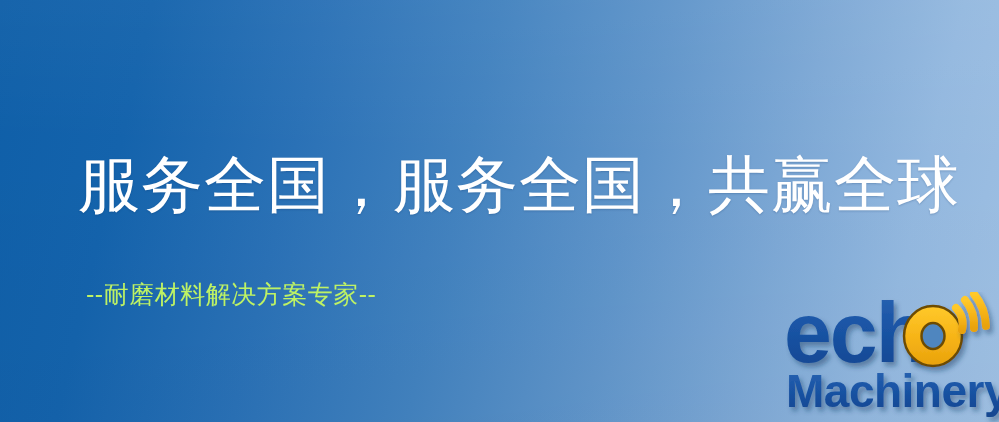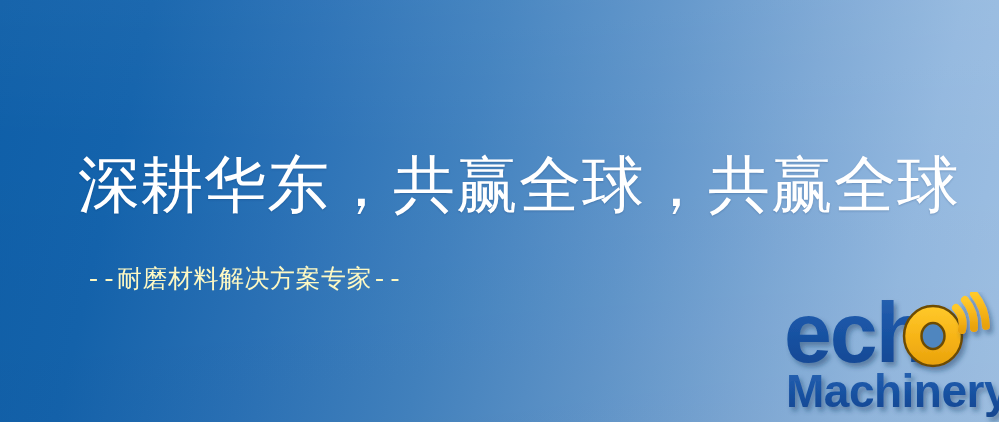--- a/index.html
+++ b/index.html
@@ -56,26 +56,26 @@
     color: #ffffff;
     letter-spacing: 1px;
     white-space: nowrap;
     text-shadow: 0 1px 2px rgba(0,40,90,0.22);
   }
 
   
   #subtitle {
     position: absolute;
     left: 86px;
-    top: 266px;
-    font-family: Liberation Mono, monospace;
+    top: 279px;
+    font-family: Liberation Sans, sans-serif;
     font-size: 25px;
     line-height: 30px;
     font-weight: 400;
-    color: #fef9c3;
+    color: #bef264;
     letter-spacing: 0.5px;
     white-space: nowrap;
   }
 
   
   #logo {
     position: absolute;
     left: 784px;
     top: 292px;
     width: 251px;
@@ -84,21 +84,21 @@
   #logo svg { display: block; }
 </style>
 </head>
 <body>
 
 <div id="banner">
 
   <div id="bg"></div>
   <div id="bg-shade"></div>
 
-  <div id="headline">深耕华东，共赢全球，共赢全球</div>
+  <div id="headline">服务全国，服务全国，共赢全球</div>
 
   <div id="subtitle">--耐磨材料解决方案专家--</div>
 
   <div id="logo">
     <svg width="251" height="130" viewBox="0 0 251 130" xmlns="http://www.w3.org/2000/svg">
       <defs>
         <filter id="dropsh" x="-30%" y="-30%" width="180%" height="180%">
           <feDropShadow dx="3" dy="4" stdDeviation="2.6" flood-color="#123a63" flood-opacity="0.45"></feDropShadow>
         </filter>
         <linearGradient id="blueGrad" x1="0" y1="0" x2="0" y2="1">

